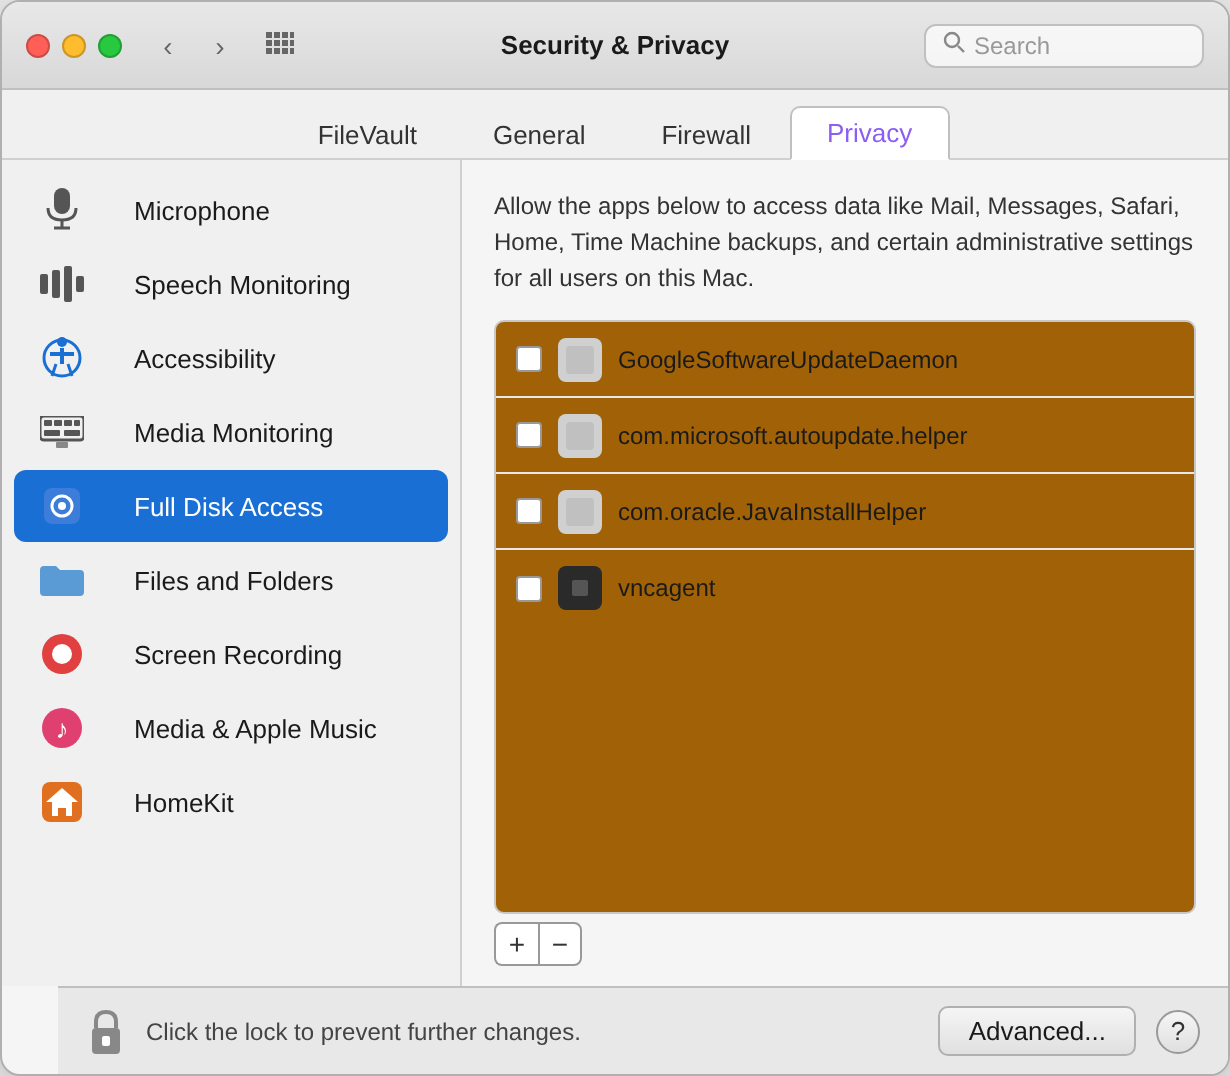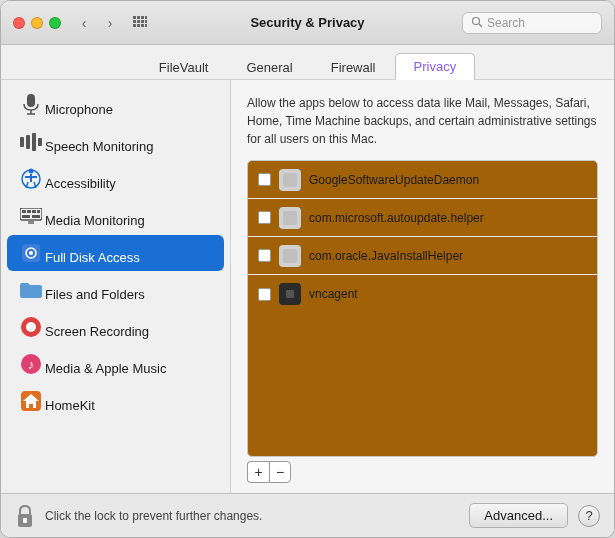--- a/index.html
+++ b/index.html
@@ -170,26 +170,26 @@
       width: 230px;
       background: #f0f0f0;
       border-right: 1px solid #d0d0d0;
       overflow-y: auto;
       flex-shrink: 0;
       padding: 6px 0;
     }
 
     .sidebar-item {
       display: flex;
-      align-items: flex-end;
+      align-items: center;
       padding: 6px 10px 6px 12px;
       cursor: pointer;
       border-radius: 6px;
       margin: 1px 6px;
-      gap: 2px;
+      gap: 24px;
       min-height: 36px;
     }
 
     .sidebar-item.active {
       background: #1a6fd4;
       color: white;
     }
 
     .sidebar-item-icon {
       width: 24px;
@@ -310,20 +310,21 @@
     
     .bottom-bar {
       height: 44px;
       background: #e8e8e8;
       border-top: 1px solid #c0c0c0;
       display: flex;
       align-items: center;
       padding: 0 14px;
       gap: 10px;
       flex-shrink: 0;
+      margin-left: 28px;
     }
 
     .lock-icon-wrap {
       display: flex;
       align-items: center;
     }
 
     .lock-text {
       font-size: 12px;
       color: #444;

